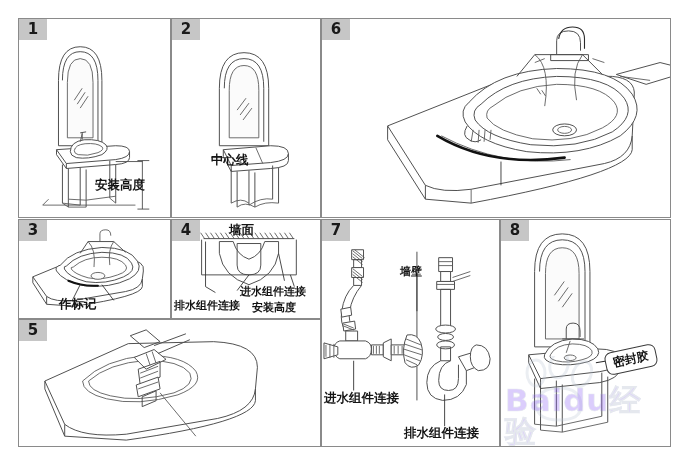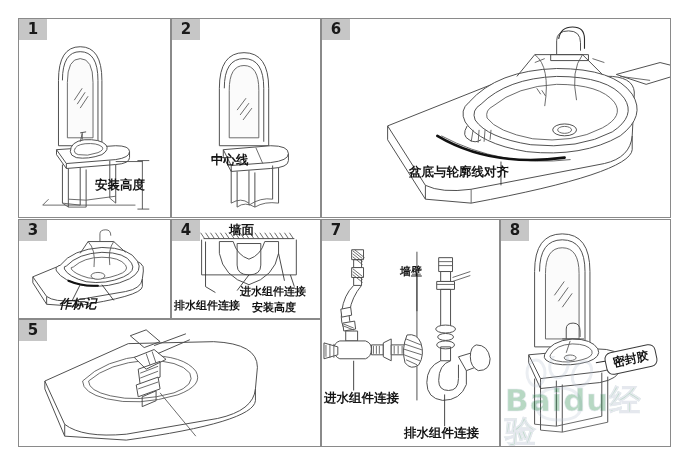--- a/index.html
+++ b/index.html
@@ -72,21 +72,21 @@
   
   .wm {
     position: absolute;
     z-index: 7;
     pointer-events: none;
     opacity: 0.30;
   }
   .wm-main {
     font-size: 31px;
     font-weight: bold;
-    color: #15803d;
+    color: #8b5cf6;
     letter-spacing: 1px;
     font-family: "DejaVu Sans", "Liberation Sans", sans-serif;
     -webkit-text-stroke: 0.6px #aab6c8;
     line-height: 1;
   }
   .wm-paw {
     position: absolute;
     z-index: 7;
     opacity: 0.28;
   }
@@ -234,21 +234,20 @@
       <path class="ln2" d="M152 112 L150 124"></path>
       <path class="ln2" d="M158 112 L157 125"></path>
       <path class="ln2" d="M164 112 L163 124"></path>
       <path class="ln2" d="M170 112 L169 122"></path>
 
       <path class="fillw" d="M296 56 L340 44 L372 52 L326 66 Z"></path>
       <path class="ln2" d="M300 58 L330 62"></path>
 
       <path class="leader" d="M180 144 L180 168"></path>
     </svg>
-    <div class="lbl l13" style="left:87px; top:145px;">盆底与轮廓线对齐</div>
   </div>
 
   <div class="panel" style="left:18px; top:219px; width:153px; height:100px;">
     <div class="badge">3</div>
     <svg class="art" viewBox="0 0 153 100" preserveAspectRatio="none">
 
       <path class="fillw" d="M14 58 L62 38 L110 40 Q128 42 126 52 L125 60 Q124 70 108 73 L56 82 Q36 84 28 78 Z"></path>
       <path class="ln" d="M14 58 L14 64 L28 86 L28 78"></path>
       <path class="ln" d="M28 86 L56 88 Q124 78 125 68 L125 60"></path>
 
@@ -262,21 +261,21 @@
 
       <path class="ln2" d="M82 22 L82 14 Q82 10 88 10 Q93 10 93 16"></path>
 
       <ellipse class="fillw2" cx="80" cy="57" rx="7" ry="3.5"></ellipse>
 
       <path class="thickblk" d="M50 62 Q64 68 80 67" style="stroke-width:2"></path>
 
       <path class="leader" d="M62 66 L54 82"></path>
       <path class="leader" d="M84 66 L96 82"></path>
     </svg>
-    <div class="lbl l13" style="left:40px; top:76px;font-style:italic;">作标记</div>
+    <div class="lbl l13" style="left:40px; top:76px;">作标记</div>
   </div>
 
   <div class="panel" style="left:171px; top:219px; width:150px; height:100px;">
     <div class="badge">4</div>
     <svg class="art" viewBox="0 0 150 100" preserveAspectRatio="none">
 
       <path class="ln" d="M32 19 L124 19"></path>
       <path class="hatch" d="M33 19 L29 13 M38 19 L34 13 M43 19 L39 13 M48 19 L44 13 M53 19 L49 13 M58 19 L54 13 M63 19 L59 13 M68 19 L64 13 M73 19 L69 13 M78 19 L74 13 M83 19 L79 13 M88 19 L84 13 M93 19 L89 13 M98 19 L94 13 M103 19 L99 13 M108 19 L104 13 M113 19 L109 13 M118 19 L114 13 M123 19 L119 13"></path>
 
       <path class="ln" d="M30 20 L30 56 L126 56 L126 20"></path>

